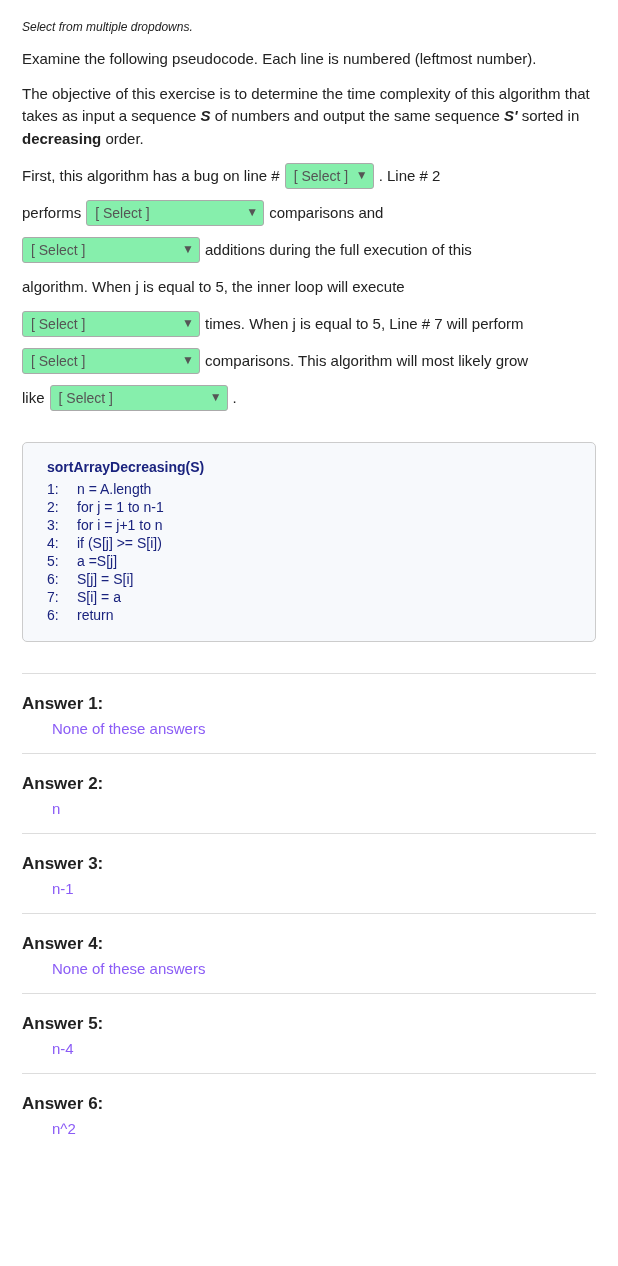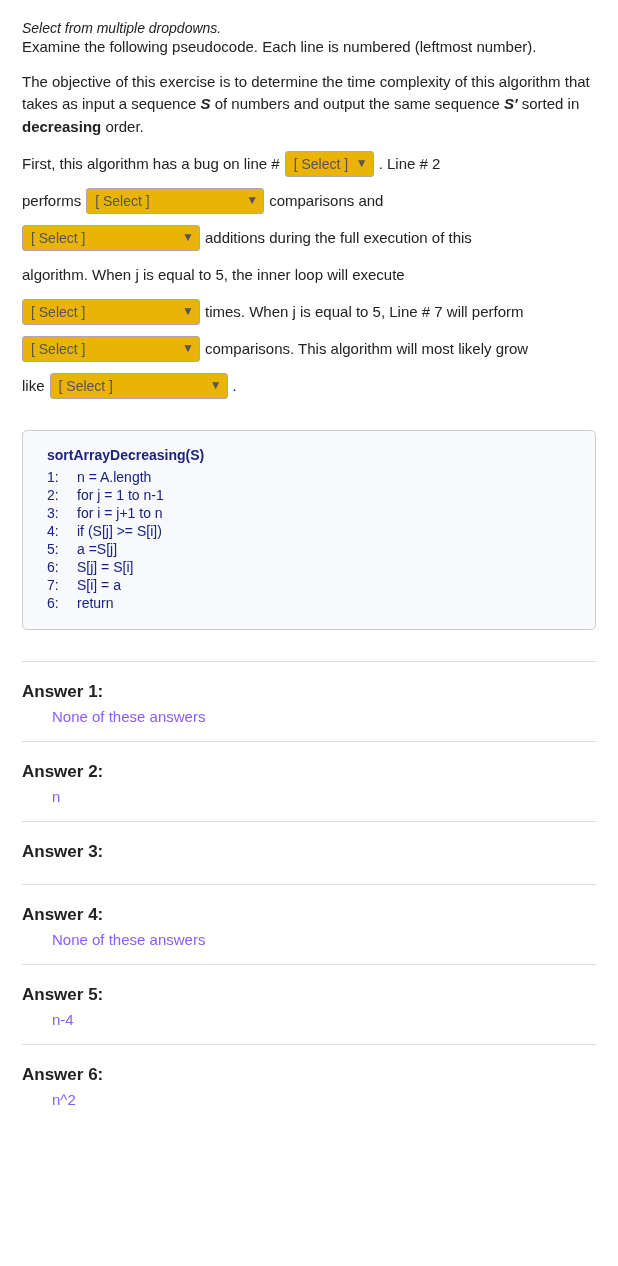--- a/index.html
+++ b/index.html
@@ -6,37 +6,37 @@
     body {
       font-family: Arial, sans-serif;
       font-size: 15px;
       color: #222;
       background: #fff;
       width: 618px;
       padding: 20px 22px;
     }
     p.intro-italic {
       font-style: italic;
-      margin-bottom: 0;
-      font-size: 14px;
+      margin-bottom: 14px;
+      font-size: 12px;
     }
     p.paragraph {
       margin-bottom: 12px;
       line-height: 1.5;
     }
     strong { font-weight: bold; }
     .inline-select {
       display: inline-flex;
       align-items: center;
       position: relative;
     }
     select {
       appearance: none;
       -webkit-appearance: none;
-      background: #eab308;
+      background: #86efac;
       border: 1px solid #aaa;
       border-radius: 3px;
       padding: 4px 24px 4px 8px;
       font-size: 14px;
       color: #555;
       cursor: pointer;
     }
     .select-arrow {
       position: absolute;
       right: 6px;
@@ -190,20 +190,21 @@
       <div class="answer-value">None of these answers</div>
     </div>
     <hr class="divider">
     <div class="answer-section">
       <div class="answer-label">Answer 2:</div>
       <div class="answer-value">n</div>
     </div>
     <hr class="divider">
     <div class="answer-section">
       <div class="answer-label">Answer 3:</div>
+      <div class="answer-value">n-1</div>
     </div>
     <hr class="divider">
     <div class="answer-section">
       <div class="answer-label">Answer 4:</div>
       <div class="answer-value">None of these answers</div>
     </div>
     <hr class="divider">
     <div class="answer-section">
       <div class="answer-label">Answer 5:</div>
       <div class="answer-value">n-4</div>

